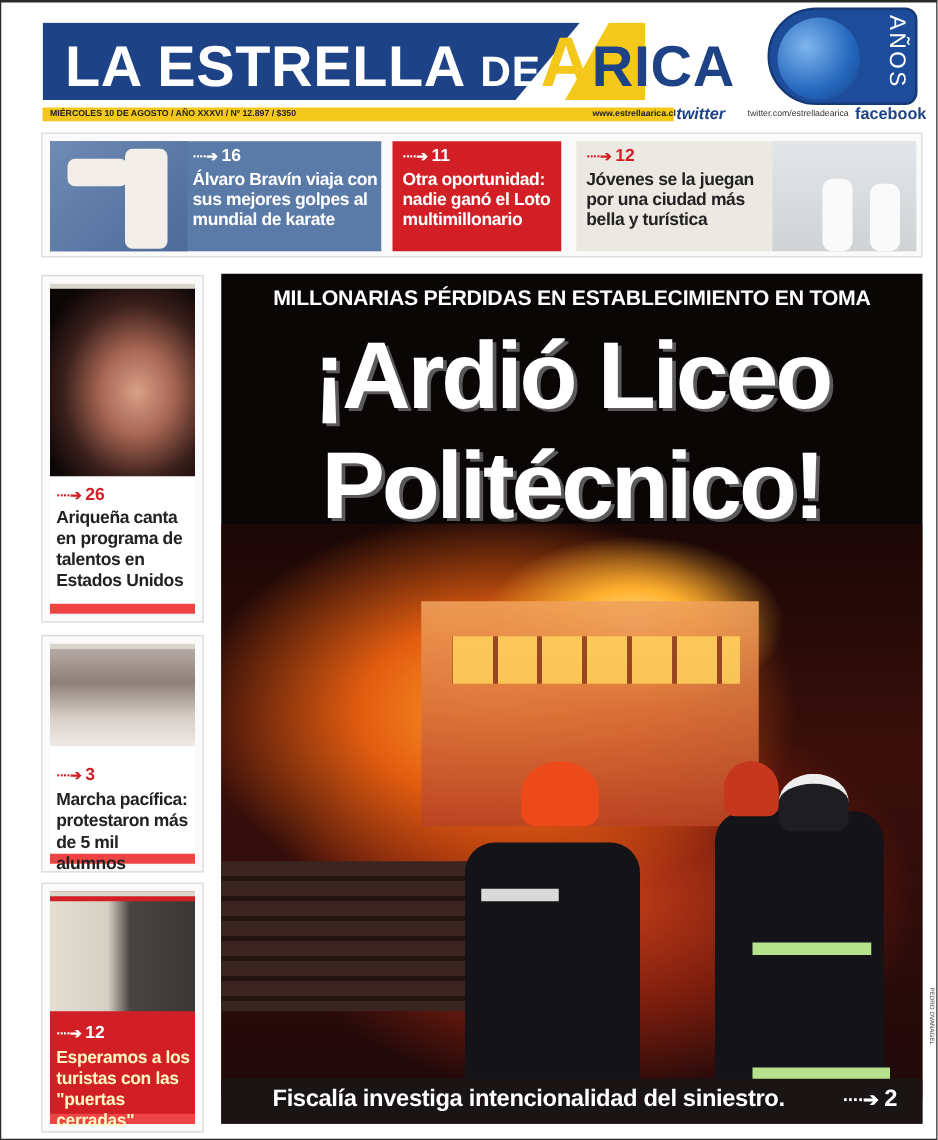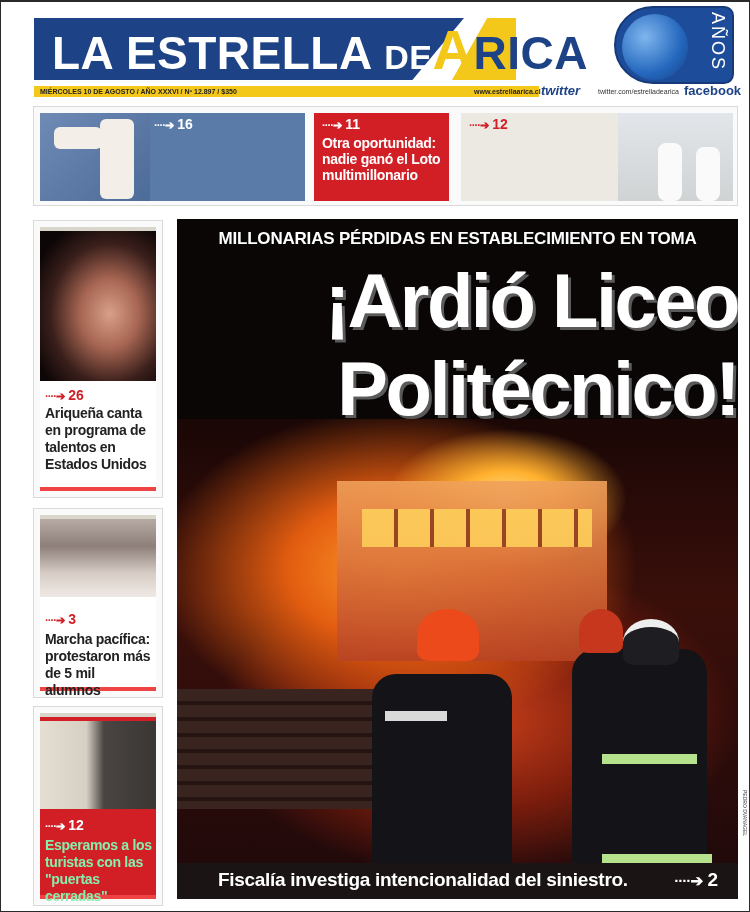--- a/index.html
+++ b/index.html
@@ -47,40 +47,40 @@
   .teaser .hl { position: absolute; font-weight: bold; font-size: 14px; line-height: 16px; letter-spacing: -0.3px; }
   .teaser-1 .num { left: 114px; top: 3px; color: #fff; }
   .teaser-1 .hl { left: 114px; top: 22px; width: 150px; color: #fff; }
   .teaser-2 .num { left: 8px; top: 3px; color: #fff; }
   .teaser-2 .hl { left: 8px; top: 22px; width: 125px; color: #fff; }
   .teaser-3 .num { left: 8px; top: 3px; color: #d21f26; }
   .teaser-3 .hl { left: 8px; top: 22px; width: 140px; color: #222; }
 
   
   .side-box { position: absolute; left: 33px; width: 130px; border: 1px solid #d9d9d9; background: #fafafa; }
-  .side-inner { position: absolute; left: 6px; right: 6px; top: 6px; bottom: 6px; background: #fff; border-top: 4px solid #d9d6cc; border-bottom: 4px solid #ef4444; }
+  .side-inner { position: absolute; left: 6px; right: 6px; top: 6px; bottom: 6px; background: #fff; border-top: 4px solid #d9d6cc; border-bottom: 8px solid #ef4444; }
   .side-photo { position: absolute; left: 0; right: 0; top: 0; }
   .side-num { position: absolute; left: 5px; font-size: 14px; font-weight: bold; color: #d21f26; white-space: nowrap; }
   .side-hl { position: absolute; left: 5px; right: 3px; font-weight: bold; font-size: 14px; line-height: 17px; color: #222; letter-spacing: -0.3px; }
 
   .box-singer { top: 220px; height: 278px; }
   .singer-photo { height: 150px; background: radial-gradient(ellipse at 60% 55%, #d9a089 0%, #a66552 30%, #3a1f1b 60%, #0c0606 85%); }
   .box-singer .side-num { top: 156px; }
   .box-singer .side-hl { top: 174px; }
 
   .box-march { top: 508px; height: 190px; }
   .march-photo { height: 78px; background: linear-gradient(180deg, #b7a9a3 0%, #8e7f7a 35%, #d7cdc6 70%, #efe9e5 100%); }
   .box-march .side-num { top: 92px; }
   .box-march .side-hl { top: 112px; }
 
   .box-tourist { top: 706px; height: 200px; }
   .box-tourist .side-inner { background: #d21f26; }
   .tourist-photo { top: 4px; height: 88px; background: linear-gradient(90deg, #e5ded3 0%, #d6cfc3 40%, #4a4542 55%, #3a3633 100%); }
   .box-tourist .side-num { top: 100px; color: #fff; }
-  .box-tourist .side-hl { top: 120px; color: #86efac; }
+  .box-tourist .side-hl { top: 120px; color: #fef9c3; }
 
   
   .main-story { position: absolute; left: 177px; top: 219px; width: 561px; height: 680px; background: #0a0606; overflow: hidden; }
   .fire-photo { position: absolute; left: 0; top: 200px; width: 100%; height: 460px;
      background:
        radial-gradient(ellipse 120px 70px at 330px 80px, #ffe48a 0%, #ffb02e 40%, rgba(255,120,0,0) 100%),
        radial-gradient(ellipse 240px 160px at 220px 150px, #ff9d2a 0%, #e35d10 45%, rgba(120,30,5,0) 100%),
        radial-gradient(ellipse 260px 160px at 300px 300px, #c9401a 0%, #7c1d0d 55%, rgba(30,5,2,0) 100%),
        linear-gradient(180deg, #1a0706 0%, #3a0f0a 40%, #20090a 100%); }
   .building { position: absolute; left: 160px; top: 262px; width: 270px; height: 180px; background: linear-gradient(180deg, #f0a15a 0%, #d9703a 50%, #b84324 100%); opacity: 0.9; }
@@ -92,21 +92,21 @@
   .helmet { position: absolute; border-radius: 50% 50% 20% 20%; }
   .helmet-1 { left: 240px; top: 390px; width: 62px; height: 52px; background: #ec4a1a; }
   .helmet-2 { left: 402px; top: 390px; width: 44px; height: 44px; background: #c6371d; }
   .helmet-3 { left: 446px; top: 400px; width: 56px; height: 46px; background: #1d1d22; border-top: 8px solid #eeeeee; }
   .stripe { position: absolute; height: 10px; }
   .stripe-1 { left: 208px; top: 492px; width: 62px; background: #d9d9d9; }
   .stripe-2 { left: 425px; top: 535px; width: 95px; background: #b6e28e; }
   .stripe-3 { left: 425px; top: 635px; width: 110px; background: #b6e28e; }
 
   .kicker { position: absolute; left: 0; top: 10px; width: 100%; text-align: center; color: #ffffff; font-weight: bold; font-size: 17px; letter-spacing: -0.2px; white-space: nowrap; }
-  .headline { position: absolute; left: 0; top: 38px; width: 100%; text-align: right; color: #ffffff; font-weight: bold;
+  .headline { position: absolute; left: 0; top: 38px; width: 100%; text-align: center; color: #ffffff; font-weight: bold;
               font-size: 76px; line-height: 88px; letter-spacing: -2.5px; text-shadow: 3px 3px 0 #5a5a5a; }
   .caption-bar { position: absolute; left: 0; bottom: 0; width: 100%; height: 36px; background: #1a1414; }
   .caption { position: absolute; left: 6px; top: 6px; color: #ffffff; font-weight: bold; font-size: 19px; white-space: nowrap; letter-spacing: -0.3px; margin-left: 35px; }
   .caption-page { position: absolute; right: 20px; top: 6px; color: #ffffff; font-weight: bold; font-size: 19px; white-space: nowrap; }
   .arrow { font-size: 0.8em; letter-spacing: -1px; }
   .credit { position: absolute; left: 739px; top: 790px; width: 9px; height: 70px; writing-mode: vertical-rl; font-size: 5px; color: #444; white-space: nowrap; }
 </style>
 </head>
 <body>
 
@@ -132,31 +132,33 @@
 <span class="twitter-url">twitter.com/estrelladearica</span>
 <span class="facebook-logo">facebook</span>
 
 <div class="teasers-row">
   <div class="teaser teaser-1">
     <div class="photo karate-photo">
       <div class="karate-fig" style="left:14px;top:14px;width:48px;height:22px;"></div>
       <div class="karate-fig" style="left:60px;top:6px;width:34px;height:80px;"></div>
     </div>
     <div class="num"><span class="arrow">····➔</span> <span>16</span></div>
+    <div class="hl">Álvaro Bravín viaja con sus mejores golpes al mundial de karate</div>
   </div>
   <div class="teaser teaser-2">
     <div class="num"><span class="arrow">····➔</span> <span>11</span></div>
     <div class="hl">Otra oportunidad: nadie ganó el Loto multimillonario</div>
   </div>
   <div class="teaser teaser-3">
     <div class="photo youth-photo">
       <div style="position:absolute;left:40px;top:30px;width:24px;height:58px;background:#fafafa;border-radius:8px;"></div>
       <div style="position:absolute;left:78px;top:34px;width:24px;height:54px;background:#fafafa;border-radius:8px;"></div>
     </div>
     <div class="num"><span class="arrow">····➔</span> <span>12</span></div>
+    <div class="hl">Jóvenes se la juegan por una ciudad más bella y turística</div>
   </div>
 </div>
 
 <div class="side-box box-singer">
   <div class="side-inner">
     <div class="side-photo singer-photo"></div>
     <div class="side-num"><span class="arrow">····➔</span> <span>26</span></div>
     <div class="side-hl">Ariqueña canta en programa de talentos en Estados Unidos</div>
   </div>
 </div>

